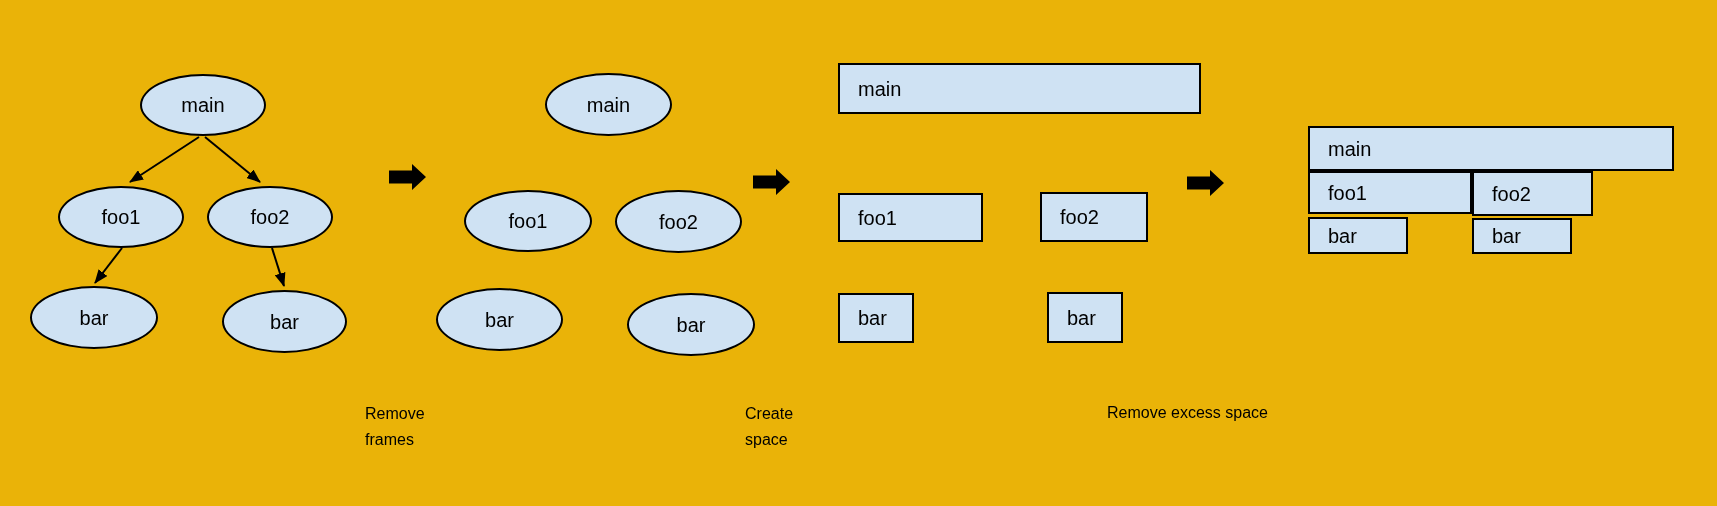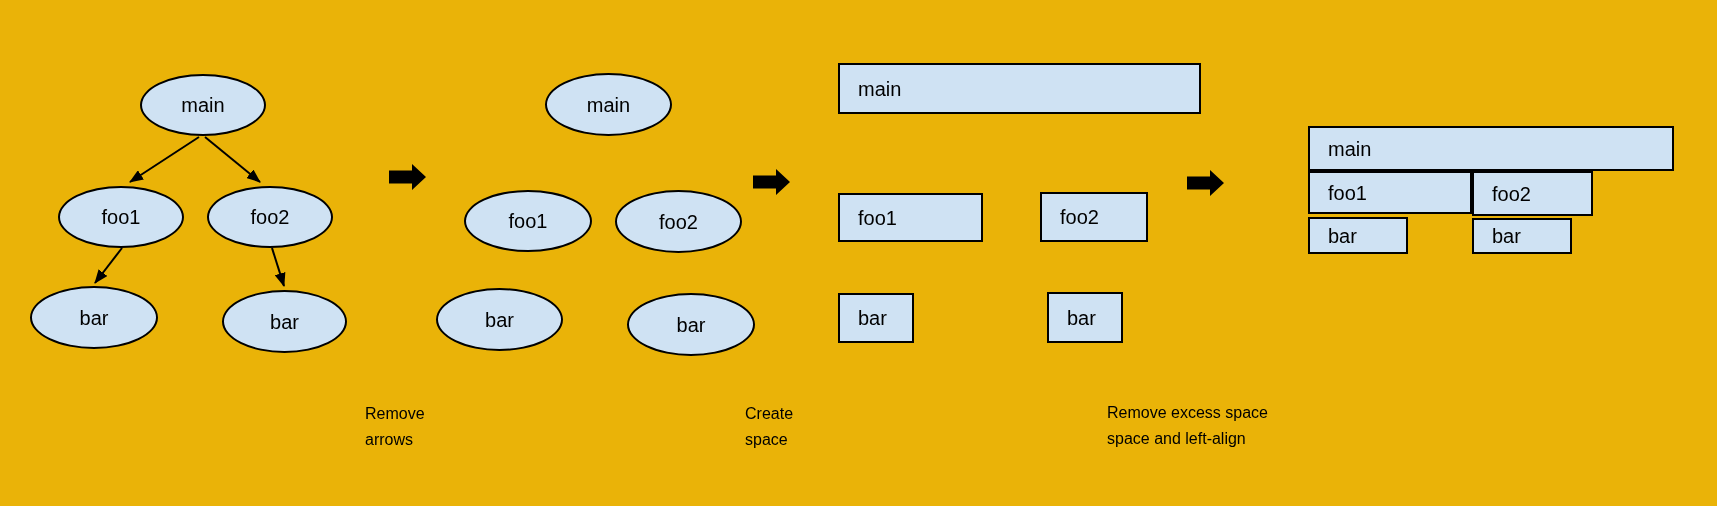--- a/index.html
+++ b/index.html
@@ -123,24 +123,23 @@
       <div class="node rect" style="left: 1308px; top: 217px; width: 100px; height: 37px; background: rgb(207, 226, 243); border-color: rgb(0, 0, 0);">
         <span>bar</span>
       </div>
       <div class="node rect" style="left: 1472px; top: 218px; width: 100px; height: 36px; background: rgb(207, 226, 243); border-color: rgb(0, 0, 0);">
         <span>bar</span>
       </div>
     </div>
   <div id="captions-layer">
       <div class="caption" style="left: 365px; top: 401px;">
         <div>Remove</div>
-        <div>arrows</div>
+        <div>frames</div>
       </div>
       <div class="caption" style="left: 732px; top: 401px; margin-left: 13px;">
         <div>Create</div>
         <div>space</div>
       </div>
       <div class="caption" style="left: 1107px; top: 400px;">
         <div>Remove excess space</div>
-        <div>space and left-align</div>
       </div>
     </div>
 </div>
 
 </body></html>

